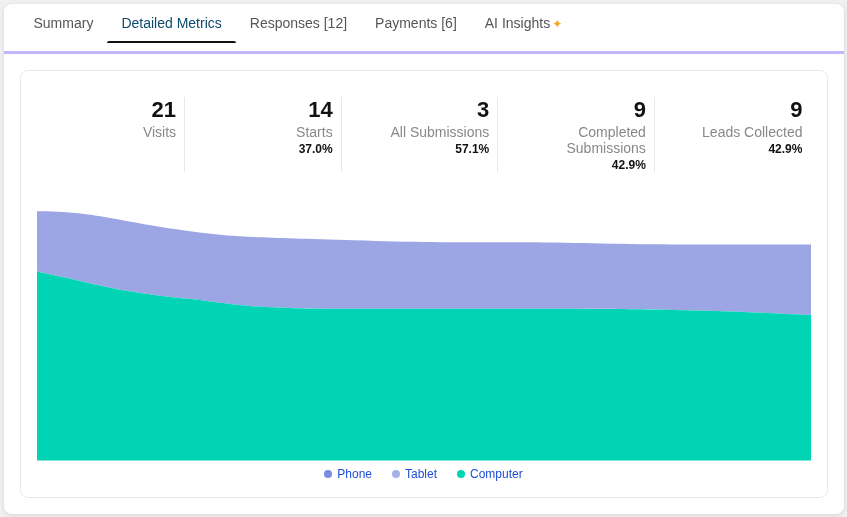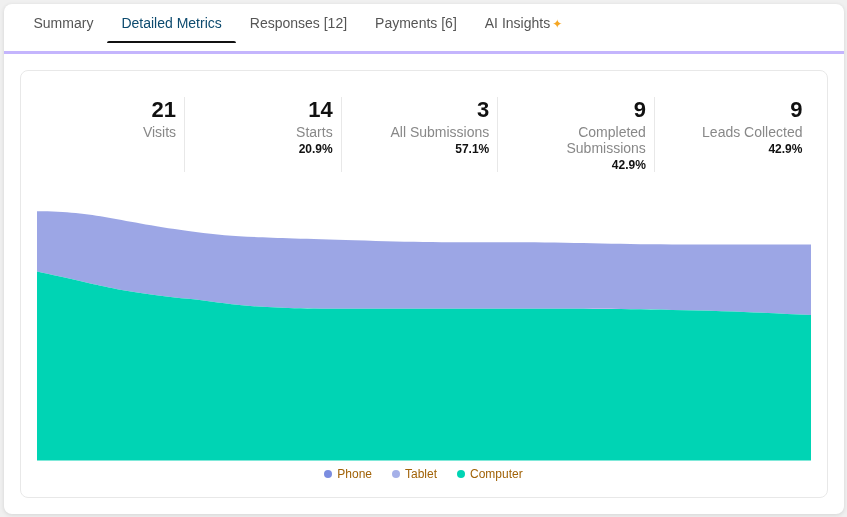--- a/index.html
+++ b/index.html
@@ -119,21 +119,21 @@
       flex: 1;
       position: relative;
       overflow: hidden;
     }
     .chart-legend {
       display: flex;
       justify-content: center;
       gap: 20px;
       padding-top: 6px;
       font-size: 12px;
-      color: #a16207;
+      color: #1d4ed8;
       flex-shrink: 0;
     }
     .legend-item {
       display: flex;
       align-items: center;
       gap: 5px;
     }
     .legend-dot {
       width: 8px;
       height: 8px;
@@ -163,21 +163,21 @@
       <div class="card-title"></div>
 
       <div class="metrics-row" id="metrics-row">
           <div class="metric-col">
             <div class="metric-number">21</div>
             <div class="metric-label">Visits</div>
           </div>
           <div class="metric-col">
             <div class="metric-number">14</div>
             <div class="metric-label">Starts</div>
-            <div class="metric-pct">20.9%</div>
+            <div class="metric-pct">37.0%</div>
           </div>
           <div class="metric-col">
             <div class="metric-number">3</div>
             <div class="metric-label">All Submissions</div>
             <div class="metric-pct">57.1%</div>
           </div>
           <div class="metric-col">
             <div class="metric-number">9</div>
             <div class="metric-label">Completed Submissions</div>
             <div class="metric-pct">42.9%</div>

